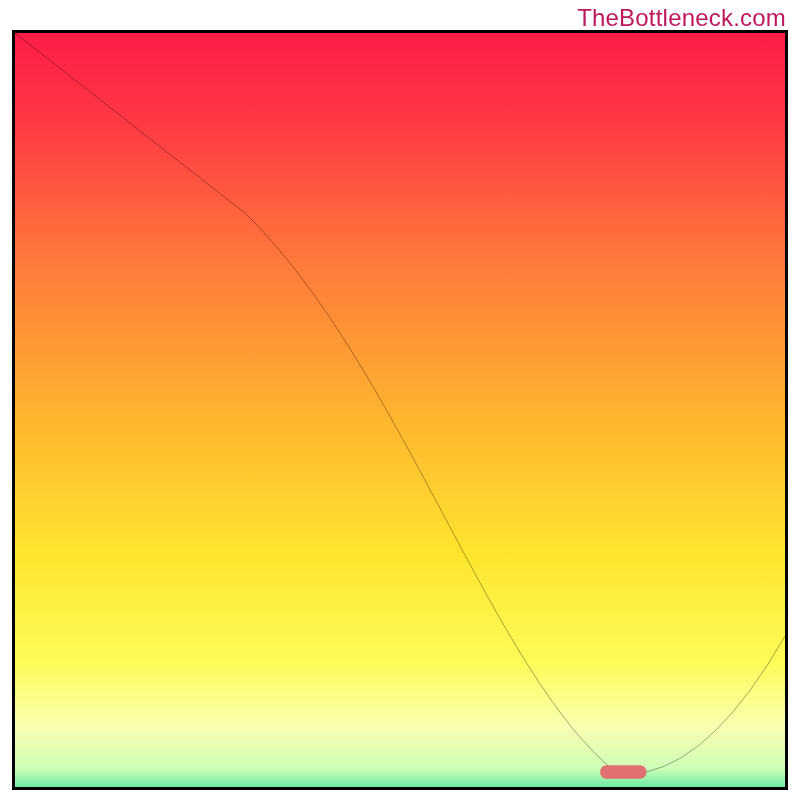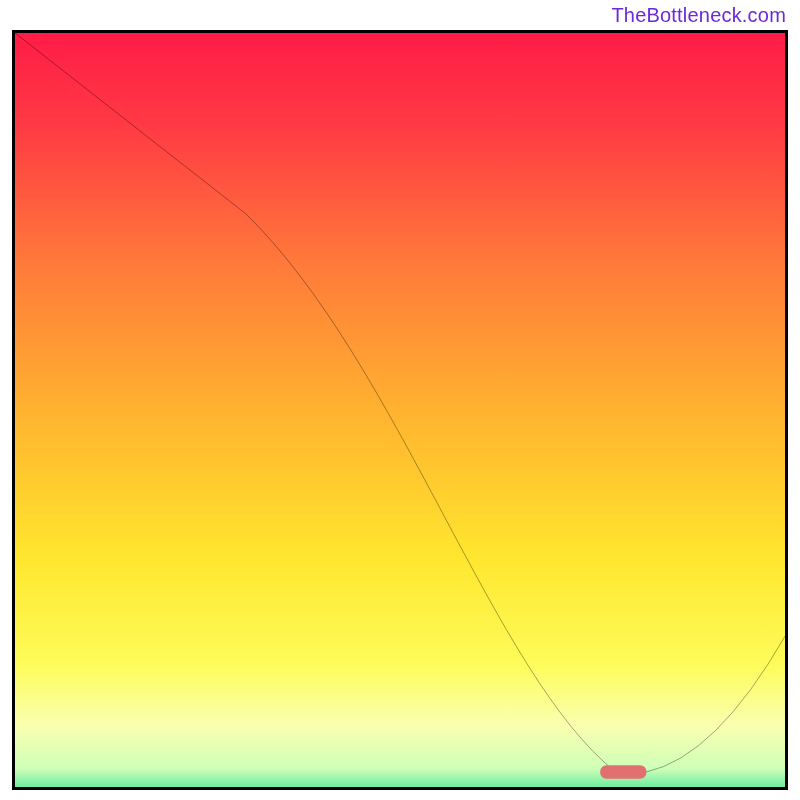--- a/index.html
+++ b/index.html
@@ -22,22 +22,22 @@
     overflow: hidden;
   }
   .gradient {
     position: absolute;
     left: 0; top: 0; right: 0; bottom: 0;
   }
   .watermark {
     position: absolute;
     top: 4px;
     right: 14px;
-    color: #6d28d9;
-    font-size: 20px;
+    color: #be185d;
+    font-size: 24px;
     font-weight: 500;
     letter-spacing: 0.2px;
   }
   svg.curve {
     position: absolute;
     left: 0; top: 0;
     width: 100%;
     height: 100%;
   }
   .marker {

